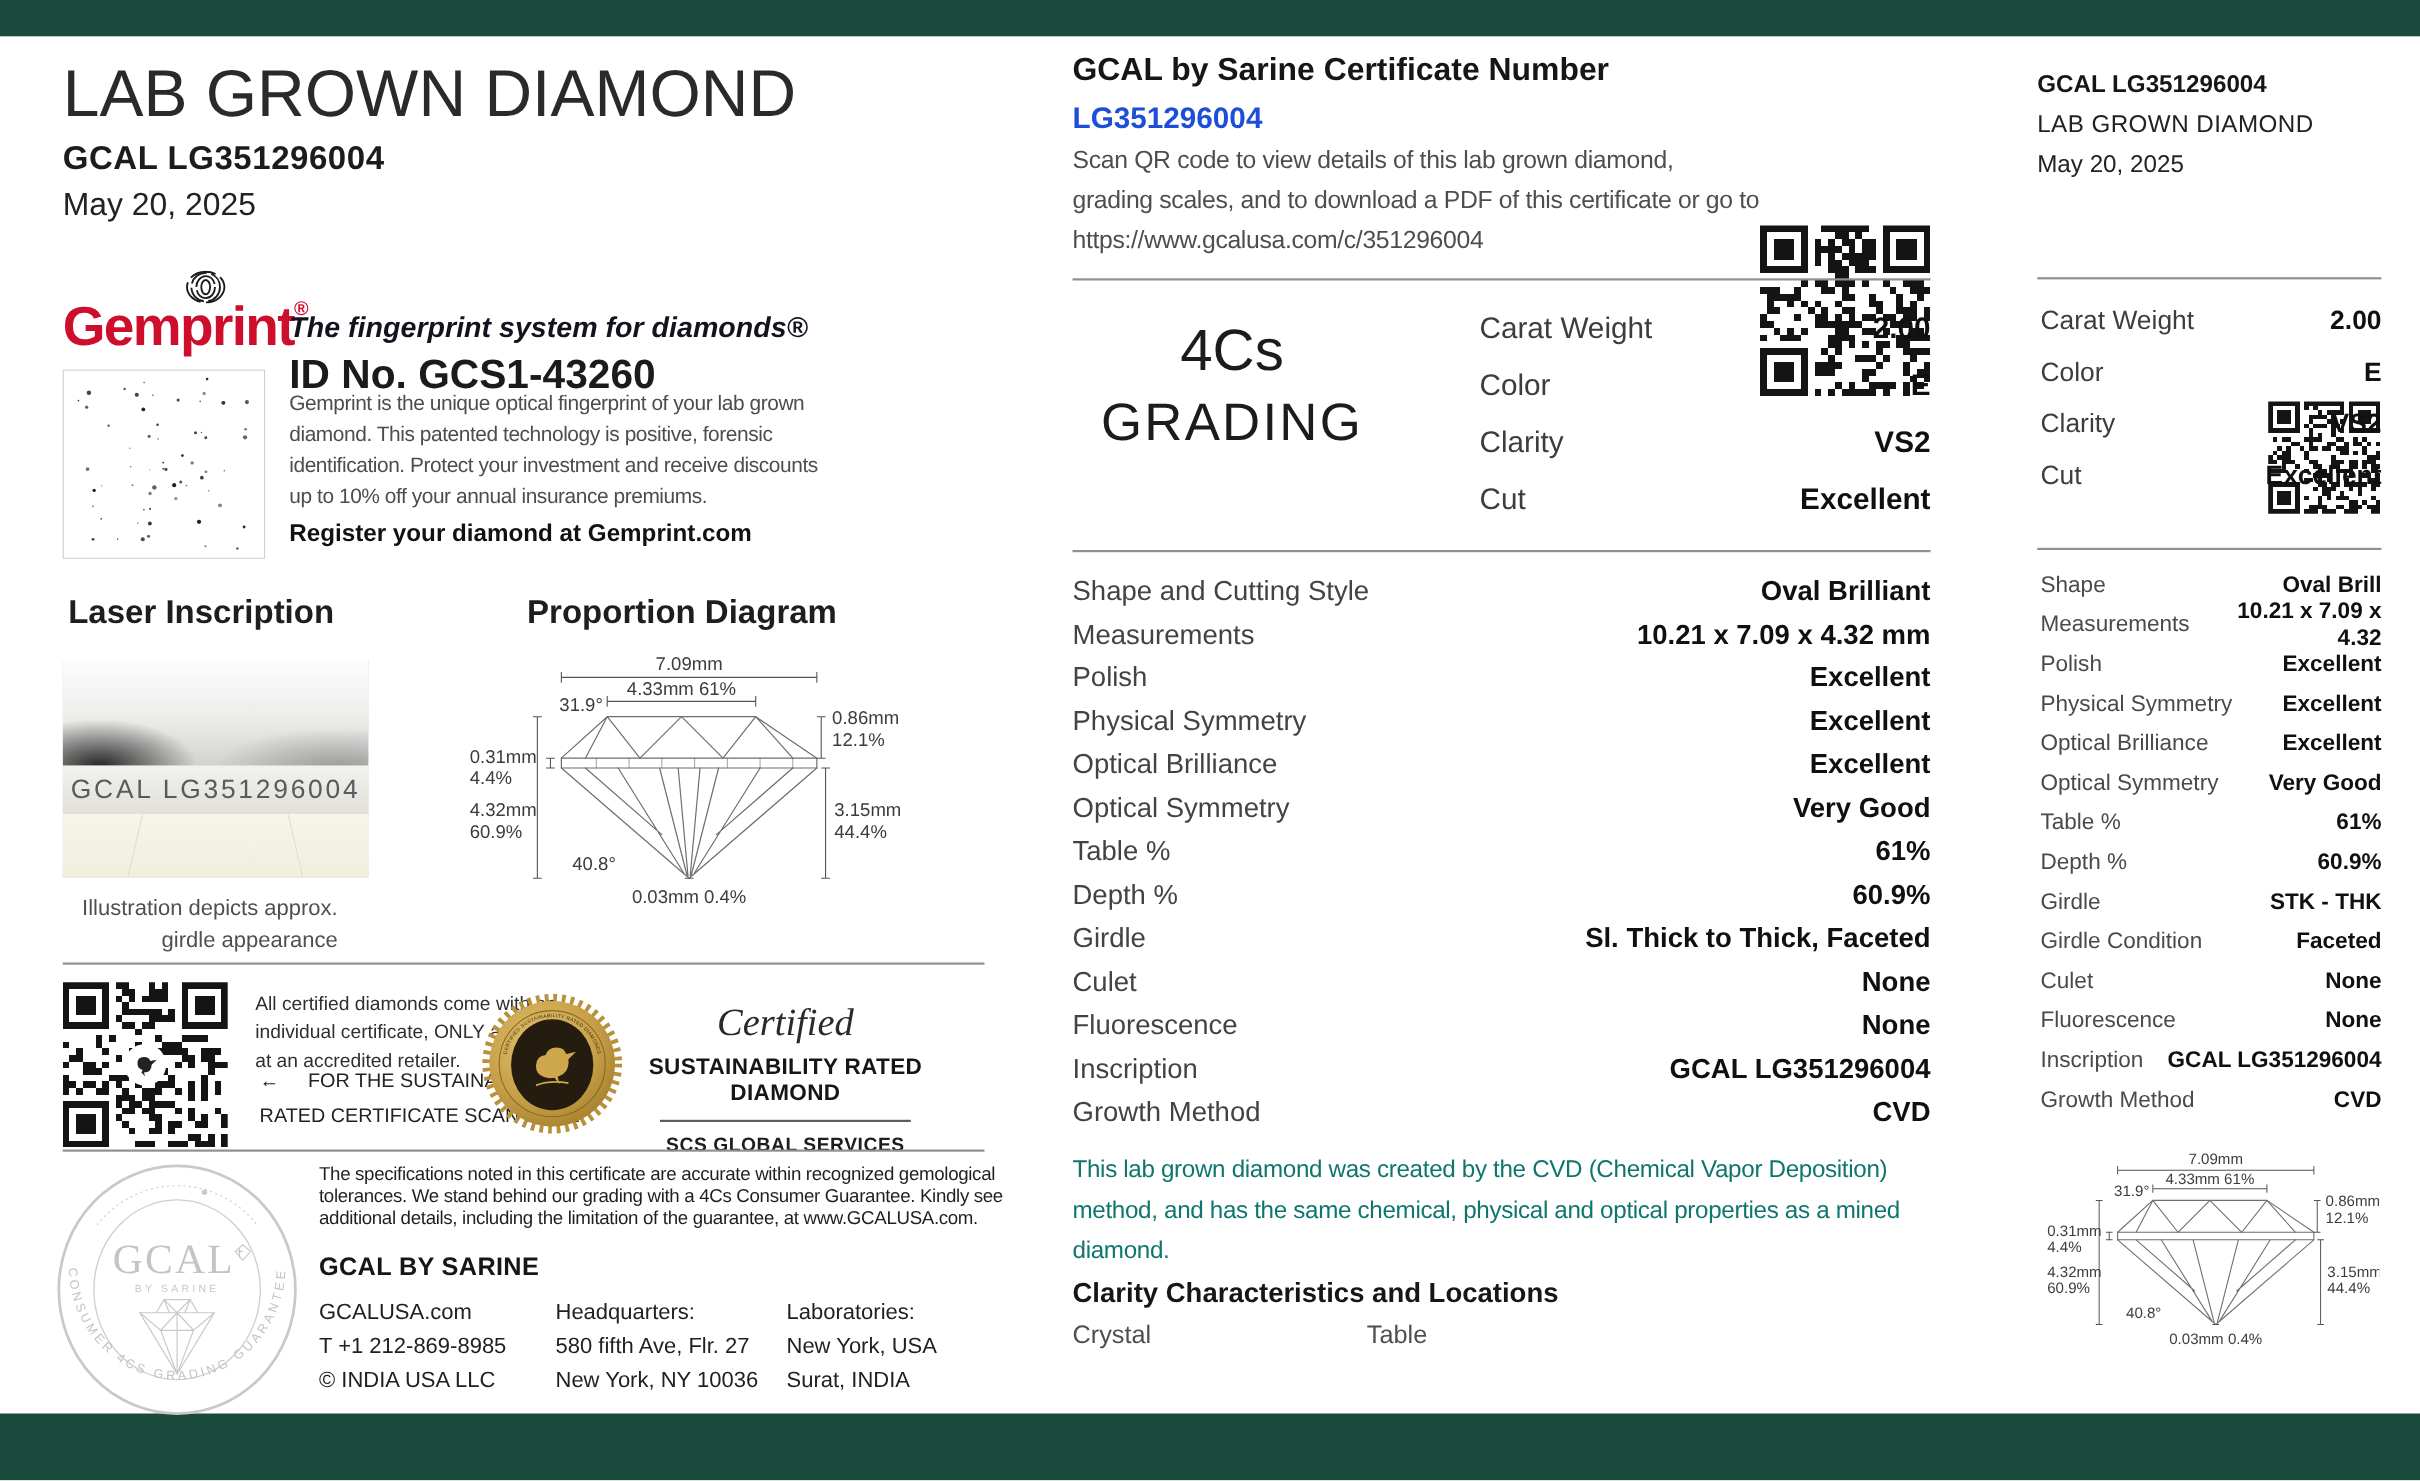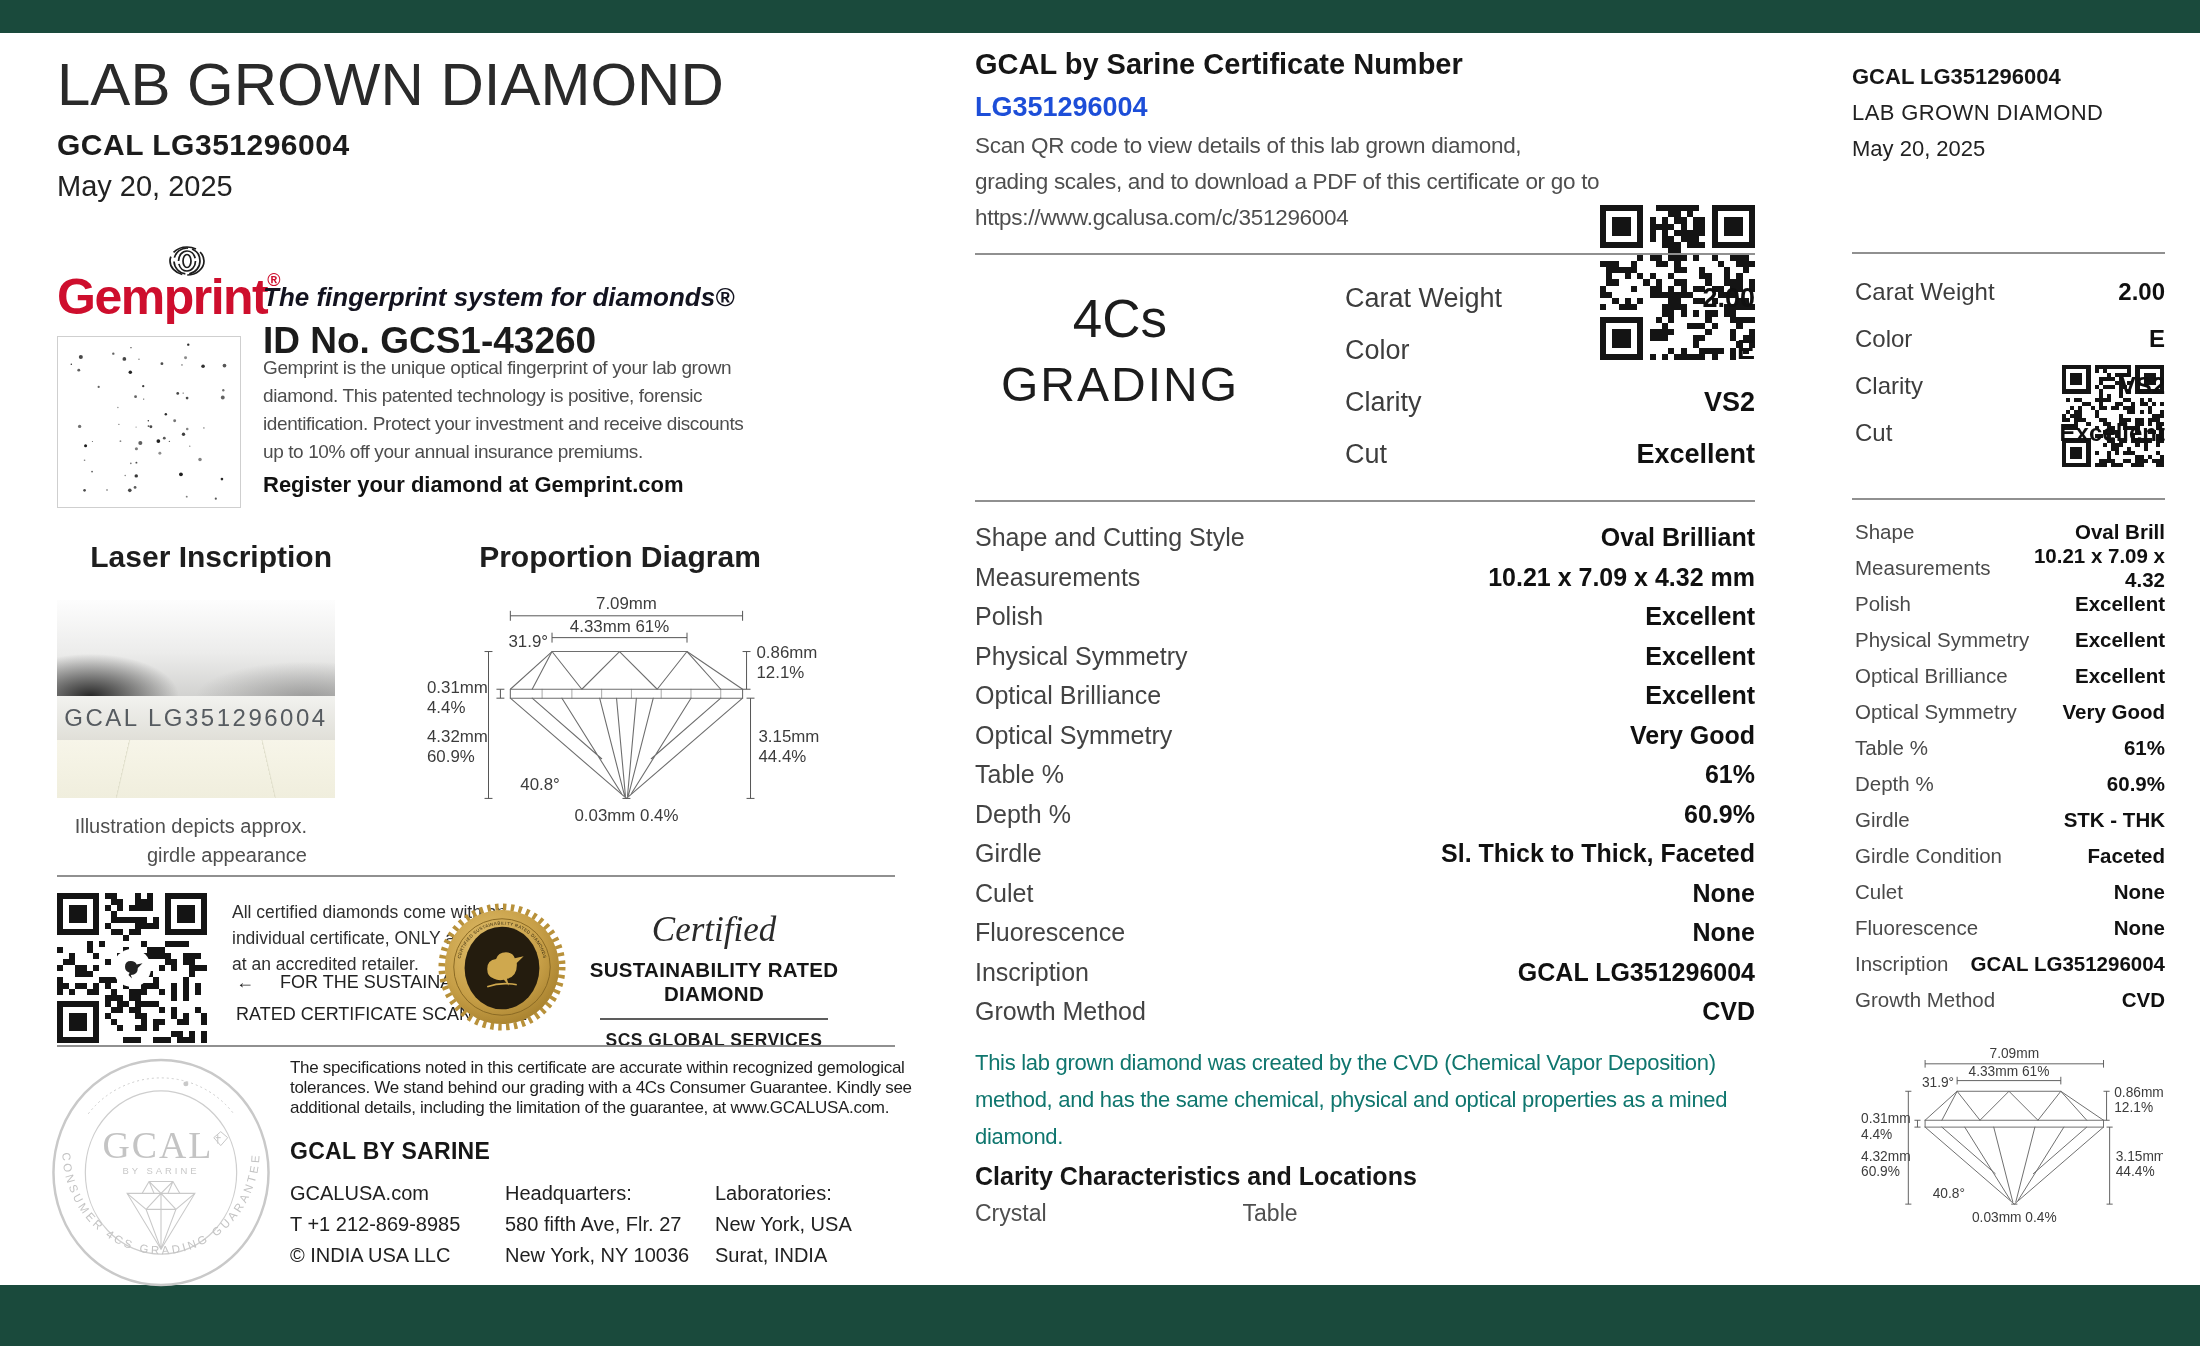--- a/index.html
+++ b/index.html
@@ -13,21 +13,21 @@
   .doc-cert{left:57px;top:128px;font-size:30px;font-weight:700;letter-spacing:.5px;color:#1c1c1c;}
   .doc-date{left:57px;top:170px;font-size:29px;font-weight:400;color:#222;}
   .gp-logo{left:57px;top:268px;font-size:50px;font-weight:800;color:#CE0E2D;letter-spacing:-1.5px;font-stretch:condensed;}
   .gp-logo sup{font-size:18px;vertical-align:28px;}
   .gp-fp{left:168px;top:246px;width:38px;height:30px;}
   .gp-tagline{left:263px;top:282px;font-size:26px;font-style:italic;font-weight:700;color:#13131f;}
   .gp-id{left:263px;top:320px;font-size:37px;font-weight:700;color:#1b1b1b;}
   .gp-para{left:263px;top:354px;width:492px;font-size:19px;line-height:28px;color:#4d4d4d;letter-spacing:-.4px;}
   .gp-cta{left:263px;top:472px;font-size:22px;font-weight:700;color:#111;}
   .speckle{left:57px;top:336px;width:182px;height:170px;border:1px solid #cfcfcf;background:#fff;}
-  .h-li{left:62px;top:540px;width:270px;text-align:right;font-size:30px;font-weight:700;color:#1e1e1e;}
+  .h-li{left:62px;top:540px;width:270px;text-align:left;font-size:30px;font-weight:700;color:#1e1e1e;}
   .h-pd{left:455px;top:540px;width:330px;text-align:center;font-size:30px;font-weight:700;color:#1e1e1e;}
   .photo{left:57px;top:600px;width:278px;height:198px;overflow:hidden;background:#ddd;}
   .photo .top{height:96px;background:
       radial-gradient(130px 62px at 12% 100%, rgba(25,25,25,.92), rgba(25,25,25,0) 68%),
       radial-gradient(160px 52px at 90% 102%, rgba(110,110,110,.55), rgba(110,110,110,0) 70%),
       linear-gradient(180deg,#fdfdfd 0%,#ececeb 55%,#d2d2d0 100%);}
   .photo .band{height:44px;display:flex;align-items:center;justify-content:center;
       background:linear-gradient(180deg,#f2f2ef,#e0dfd8);font-size:24px;color:#565b60;letter-spacing:2.5px;}
   .photo .bottom{height:58px;background:
       linear-gradient(103deg, transparent 24.7%, #deddc9 24.8%, transparent 25.3%),

